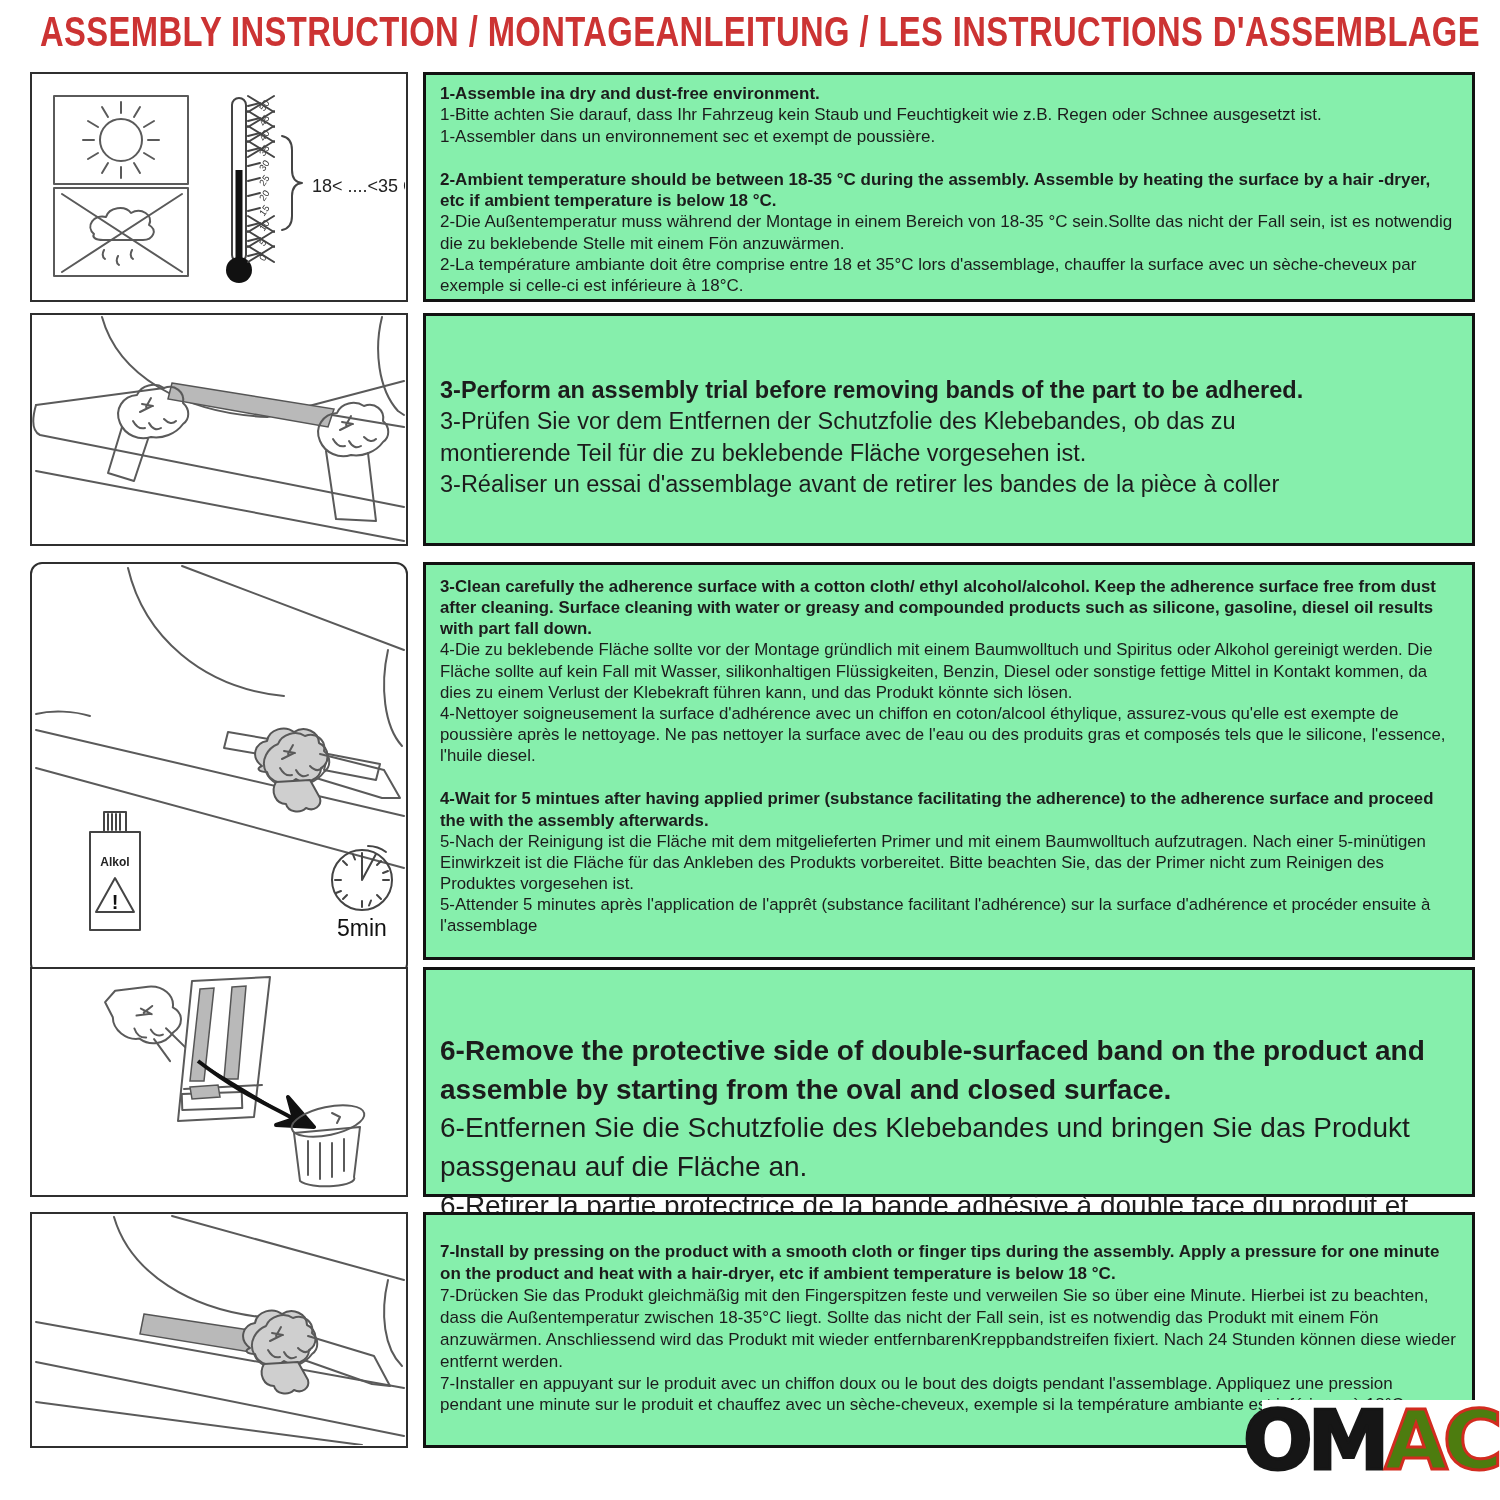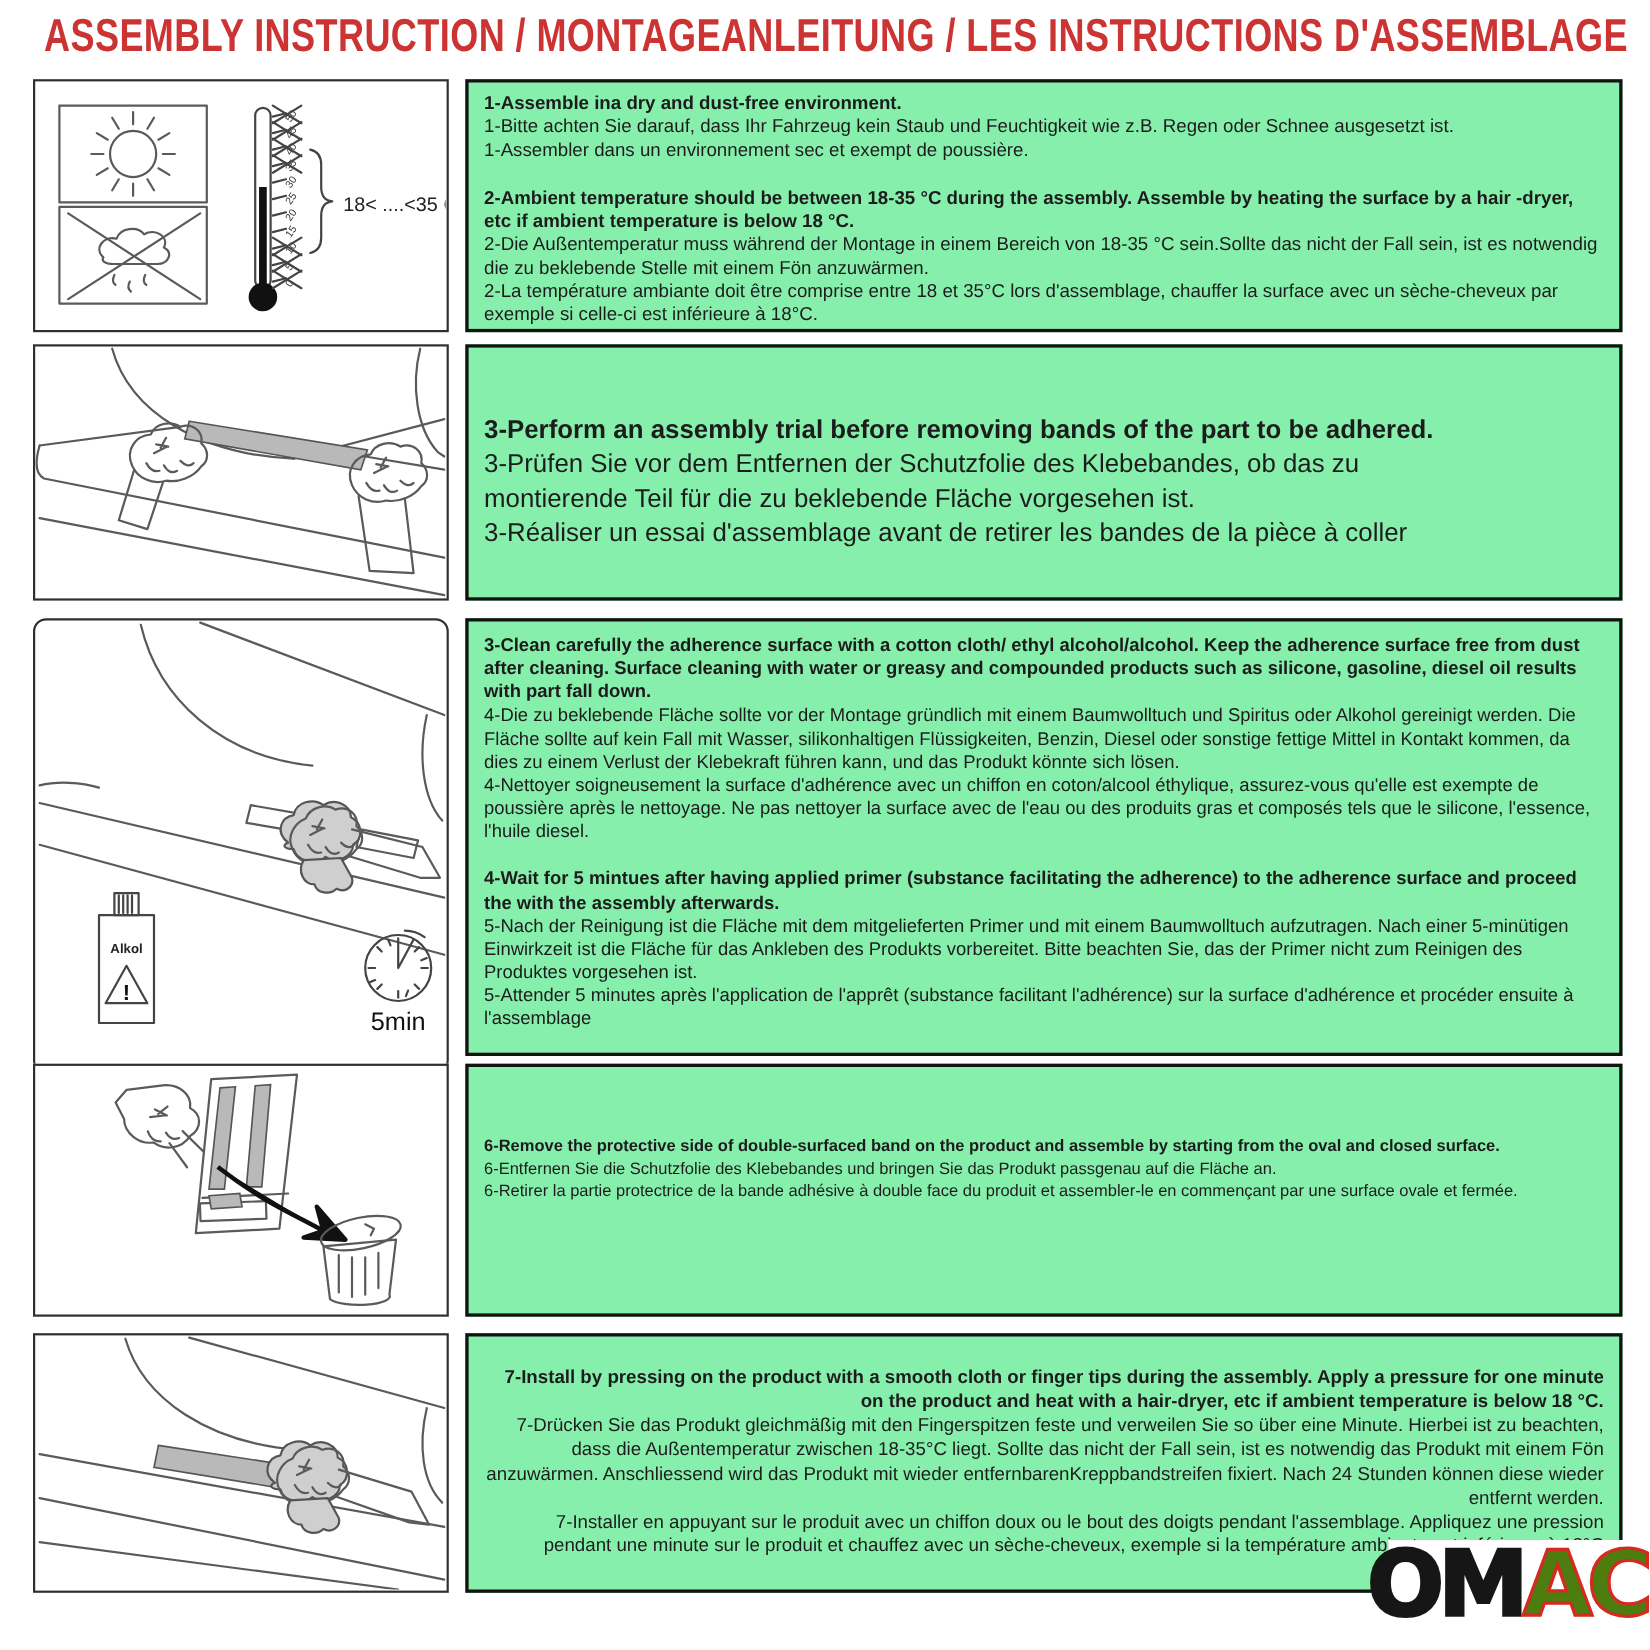--- a/index.html
+++ b/index.html
@@ -29,22 +29,22 @@
   .i2{top:313px;height:233px;} .x2{top:313px;height:233px;padding-top:59px;}
   .i3{top:562px;height:414px;border-radius:12px;} .x3{top:562px;height:398px;padding-top:11px;}
   .i4{top:967px;height:230px;} .x4{top:967px;height:230px;padding-top:62px;}
   .i5{top:1212px;height:236px;}.x5{top:1212px;height:236px;padding-top:26px;}
 
   
   .x1 p{font-size:17px;line-height:1.25;}
   .x2 p{font-size:23.5px;line-height:1.33;max-width:985px;}
   .x2 p.de{max-width:885px;}
   .x3 p{font-size:16.8px;line-height:1.26;}
-  .x4 p{font-size:15px;line-height:1.38;max-width:995px;}
-  .x5 p{font-size:17px;line-height:1.29;text-align:right;}
+  .x4 p{font-size:28px;line-height:1.38;max-width:995px;}
+  .x5 p{font-size:17px;line-height:1.29;}
 
   svg{display:block;}
   .ln{fill:none;stroke:#5a5a5a;stroke-width:2;stroke-linecap:round;stroke-linejoin:round;}
   .lnt{fill:none;stroke:#444;stroke-width:2;stroke-linecap:round;stroke-linejoin:round;}
   .grayfill{fill:#b9b9b9;stroke:#555;stroke-width:1.5;}
   .cloth{fill:#cfcfcf;stroke:#555;stroke-width:2;stroke-linejoin:round;}
   .tick-num{font-family:"Liberation Sans",sans-serif;font-size:9.5px;fill:#333;}
   .svg-label{font-family:"Liberation Sans",sans-serif;font-size:18px;fill:#222;}
   .svg-label-sm{font-family:"Liberation Sans",sans-serif;font-size:12px;font-weight:bold;fill:#222;}
   .svg-label-5min{font-family:"Liberation Sans",sans-serif;font-size:23px;fill:#111;}

